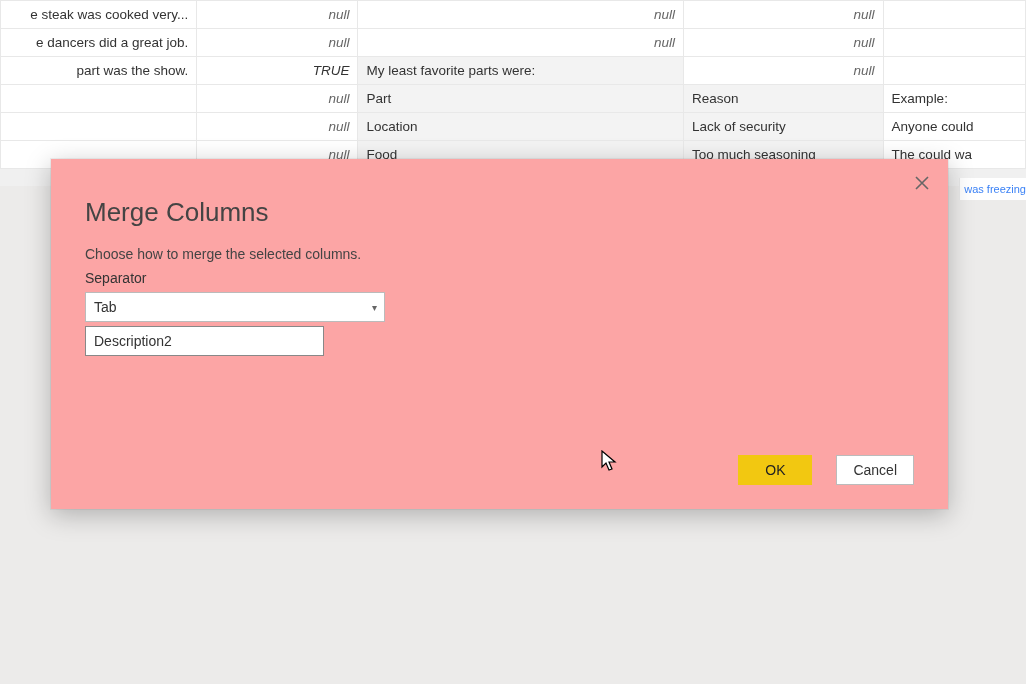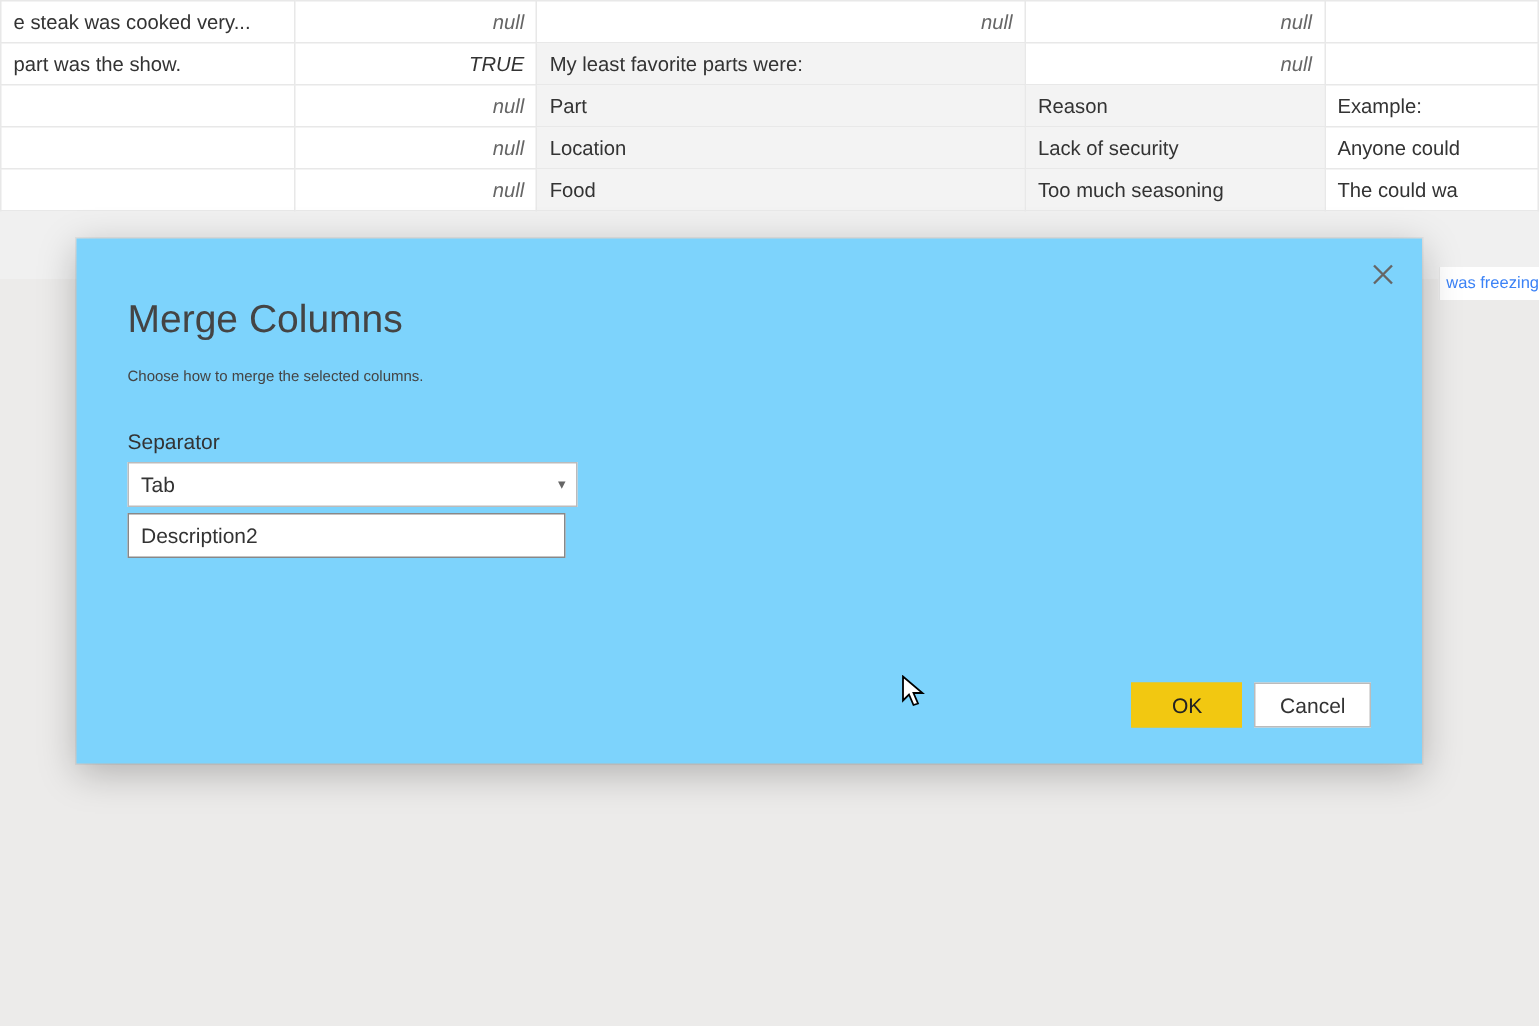--- a/index.html
+++ b/index.html
@@ -18,42 +18,42 @@
       color: #333;
       border-collapse: collapse;
     }
     .data-grid td {
       border: 1px solid #e8e8e8;
       padding: 5px 8px;
       height: 28px;
       white-space: nowrap;
       overflow: hidden;
     }
-    .col-a { width: 200px; }
+    .col-a { width: 200px; text-align: right; }
     .col-b { width: 180px; text-align: right; padding-right: 10px; }
     .col-c { width: 350px; }
     .col-d { width: 210px; }
     .col-e { width: 150px; }
     .null-cell { font-style: italic; color: #666; text-align: right; padding-right: 10px; }
     .true-cell { font-style: italic; text-align: right; padding-right: 10px; }
     .shaded { background: #f3f3f3; }
     .bg-area {
       position: absolute;
       left: 0; right: 0;
       top: 186px;
       bottom: 0;
       background: #ecebea;
     }
     .dialog {
       position: absolute;
       left: 51px;
       top: 159px;
       width: 897px;
       height: 350px;
-      background: #7dd3fc;
+      background: #fca5a5;
       box-shadow: 0 6px 24px rgba(0,0,0,0.25), 0 0 0 1px rgba(0,0,0,0.05);
       padding: 22px 34px 24px 34px;
     }
     .dialog-close {
       position: absolute;
       top: 12px;
       right: 14px;
       width: 24px; height: 24px;
       display: flex; align-items: center; justify-content: center;
       color: #555;
@@ -61,23 +61,23 @@
       font-size: 18px;
     }
     .dialog-title {
       font-size: 26px;
       font-weight: 300;
       color: #444;
       margin-top: 16px;
       margin-bottom: 18px;
     }
     .dialog-subtitle {
-      font-size: 10px;
+      font-size: 14px;
       color: #444;
-      margin-bottom: 29px;
+      margin-bottom: 8px;
     }
     .form-label {
       font-size: 14px;
       color: #333;
       margin-bottom: 6px;
       display: block;
     }
     .select-wrap {
       position: relative;
       width: 300px;
@@ -98,34 +98,34 @@
     .select-caret {
       position: absolute;
       right: 8px;
       top: 50%;
       transform: translateY(-50%);
       pointer-events: none;
       color: #666;
       font-size: 10px;
     }
     .text-input {
-      width: 292px;
+      width: 239px;
       border: 1px solid #888;
       height: 30px;
       padding: 4px 8px;
       font-size: 14px;
       font-family: inherit;
       color: #333;
     }
     .dialog-buttons {
       position: absolute;
       right: 34px;
       bottom: 24px;
       display: flex;
-      gap: 8px;
+      gap: 24px;
     }
     .btn {
       min-width: 74px;
       height: 30px;
       padding: 0 16px;
       font-size: 14px;
       font-family: inherit;
       border: 1px solid #bbb;
       background: #fff;
       cursor: pointer;
@@ -143,20 +143,27 @@
       pointer-events: none;
     }
   </style>
 </head>
 <body>
 
 <table class="data-grid">
   <tbody id="grid-body">
       <tr>
         <td class="col-a">e steak was cooked very...</td>
+        <td class="col-b null-cell">null</td>
+        <td class="col-c null-cell">null</td>
+        <td class="col-d null-cell">null</td>
+        <td class="col-e"></td>
+      </tr>
+      <tr>
+        <td class="col-a">e dancers did a great job.</td>
         <td class="col-b null-cell">null</td>
         <td class="col-c null-cell">null</td>
         <td class="col-d null-cell">null</td>
         <td class="col-e"></td>
       </tr>
       <tr>
         <td class="col-a"> part was the show.</td>
         <td class="col-b true-cell">TRUE</td>
         <td class="col-c shaded">My least favorite parts were:</td>
         <td class="col-d null-cell">null</td>

